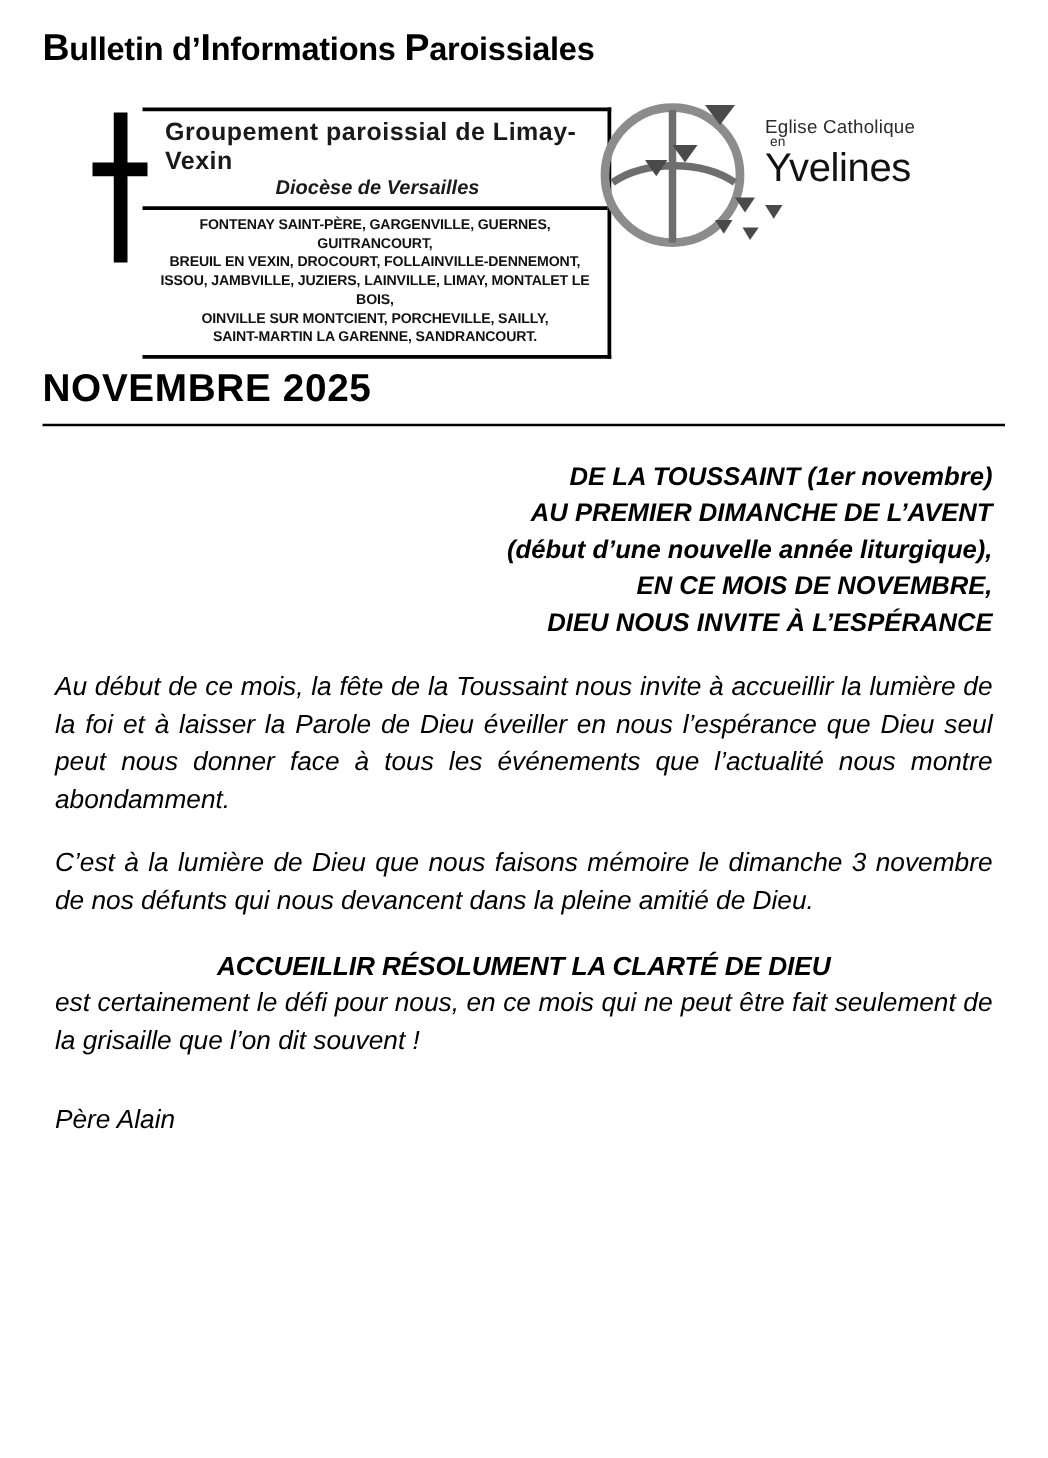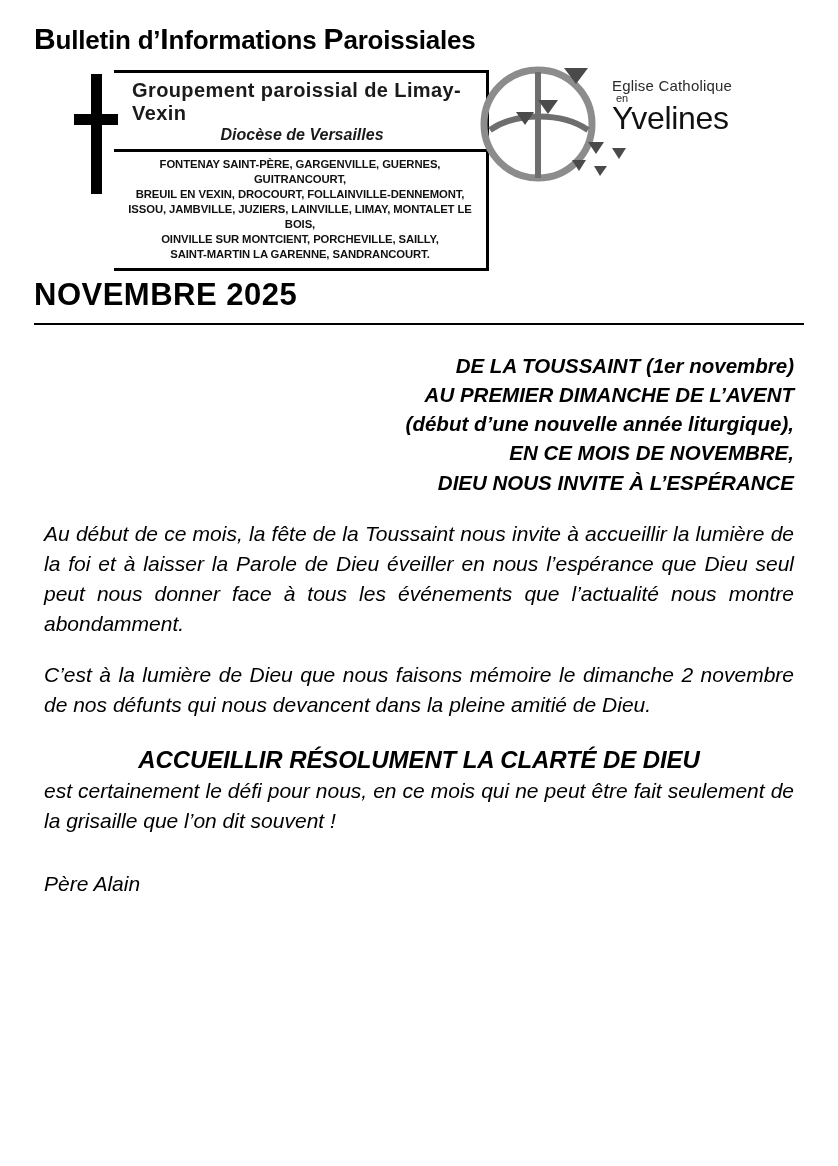--- a/index.html
+++ b/index.html
@@ -33,21 +33,21 @@
     font-size: 26px;
     font-weight: bold;
     letter-spacing: -0.2px;
     white-space: nowrap;
   }
   .bip-title .cap { font-size: 30px; }
 
   .header-row {
     display: flex;
     align-items: flex-start;
-    margin-top: 14px;
+    margin-top: 30px;
     position: relative;
   }
 
   
   .parish-logo {
     position: relative;
     width: 420px;
     margin-left: 42px;
     border-left: 0;
   }
@@ -180,21 +180,21 @@
     margin-top: 22px;
     text-align: justify;
     text-justify: inter-word;
   }
   .para.tight { margin-top: 4px; }
 
   .highlight {
     text-align: center;
     font-style: italic;
     font-weight: bold;
-    font-size: 24px;
+    font-size: 21px;
     margin-top: 26px;
     letter-spacing: -0.1px;
   }
 
   .closing {
     font-style: italic;
     font-size: 21px;
     line-height: 1.43;
     margin-top: 2px;
     text-align: justify;
@@ -272,21 +272,21 @@
 
     <div class="intro">
       <div>DE LA TOUSSAINT (1er novembre)</div>
       <div>AU PREMIER DIMANCHE DE L’AVENT</div>
       <div>(début d’une nouvelle année liturgique),</div>
       <div>EN CE MOIS DE NOVEMBRE,</div>
       <div>DIEU NOUS INVITE À L’ESPÉRANCE</div>
     </div>
 
     <p class="para">Au début de ce mois, la fête de la Toussaint nous invite à accueillir la lumière de la foi et à laisser la Parole de Dieu éveiller en nous l’espérance que Dieu seul peut nous donner face à tous les événements que l’actualité nous montre abondamment.</p>
-    <p class="para tight">C’est à la lumière de Dieu que nous faisons mémoire le dimanche 2 novembre de nos défunts qui nous devancent dans la pleine amitié de Dieu.</p>
+    <p class="para tight">C’est à la lumière de Dieu que nous faisons mémoire le dimanche 3 novembre de nos défunts qui nous devancent dans la pleine amitié de Dieu.</p>
 
     <div class="highlight">ACCUEILLIR RÉSOLUMENT LA CLARTÉ DE DIEU</div>
     <p class="closing">est certainement le défi pour nous, en ce mois qui ne peut être fait seulement de la grisaille que l’on dit souvent !</p>
 
     <div class="signature">Père Alain</div>
   </div>
 
 </div>
 
 </body></html>

